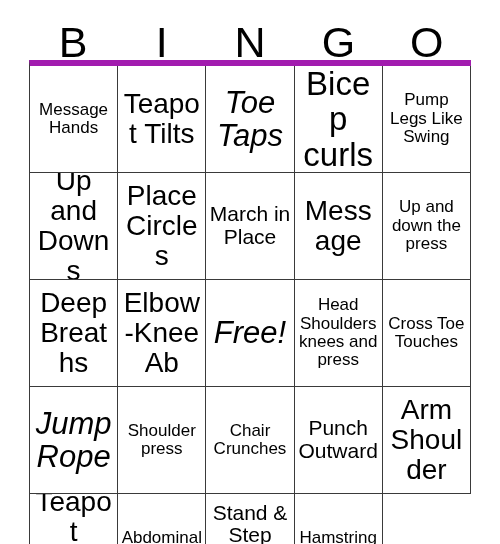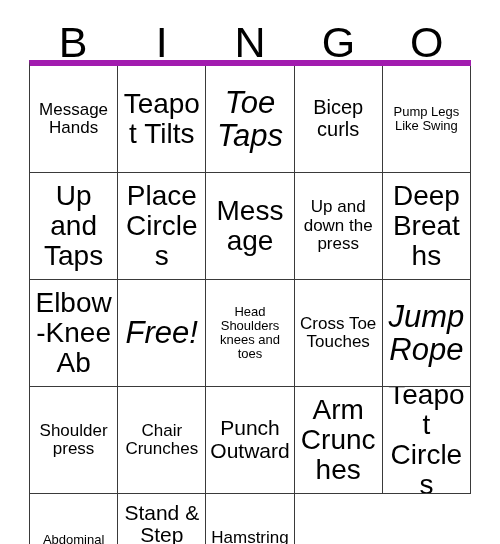--- a/index.html
+++ b/index.html
@@ -75,25 +75,25 @@
     width: 100%;
     line-height: 1.08;
     font-weight: 400;
     word-wrap: break-word;
     overflow-wrap: break-word;
     hyphens: manual;
   }
 
   
   .fs-xxl .cell-text { font-size: 31px; font-style: italic; }
-  .fs-xl  .cell-text { font-size: 20px; }
+  .fs-xl  .cell-text { font-size: 33px; }
   .fs-lg  .cell-text { font-size: 28px; }
   .fs-md  .cell-text { font-size: 21px; }
   .fs-sm  .cell-text { font-size: 17px; }
-  .fs-xs  .cell-text { font-size: 13px; }
+  .fs-xs  .cell-text { font-size: 17px; }
 </style>
 </head>
 <body>
 
 <div id="card">
 
   <div id="header-row">
     <div class="header-letter">B</div>
     <div class="header-letter">I</div>
     <div class="header-letter">N</div>
@@ -113,63 +113,66 @@
       <span class="cell-text">Toe Taps</span>
     </div>
     <div class="cell fs-xl">
       <span class="cell-text">Bicep curls</span>
     </div>
     <div class="cell fs-xs">
       <span class="cell-text">Pump Legs Like Swing</span>
     </div>
 
     <div class="cell fs-lg">
-      <span class="cell-text">Up and Taps</span>
+      <span class="cell-text">Up and Downs</span>
     </div>
     <div class="cell fs-lg">
       <span class="cell-text">Place Circles</span>
+    </div>
+    <div class="cell fs-md">
+      <span class="cell-text">March in Place</span>
     </div>
     <div class="cell fs-lg">
       <span class="cell-text">Message</span>
     </div>
 
     <div class="cell fs-sm">
       <span class="cell-text">Up and down the press</span>
     </div>
     <div class="cell fs-lg">
       <span class="cell-text">Deep Breaths</span>
     </div>
     <div class="cell fs-lg">
       <span class="cell-text">Elbow-Knee Ab</span>
     </div>
     <div class="cell fs-xxl">
       <span class="cell-text">Free!</span>
     </div>
     <div class="cell fs-xs">
-      <span class="cell-text">Head Shoulders knees and toes</span>
+      <span class="cell-text">Head Shoulders knees and press</span>
     </div>
 
     <div class="cell fs-sm">
       <span class="cell-text">Cross Toe Touches</span>
     </div>
     <div class="cell fs-xxl">
       <span class="cell-text">Jump Rope</span>
     </div>
     <div class="cell fs-sm">
       <span class="cell-text">Shoulder press</span>
     </div>
     <div class="cell fs-sm">
       <span class="cell-text">Chair Crunches</span>
     </div>
     <div class="cell fs-md">
       <span class="cell-text">Punch Outward</span>
     </div>
 
     <div class="cell fs-lg">
-      <span class="cell-text">Arm Crunches</span>
+      <span class="cell-text">Arm Shoulder</span>
     </div>
     <div class="cell fs-lg">
       <span class="cell-text">Teapot Circles</span>
     </div>
     <div class="cell fs-xs">
       <span class="cell-text">Abdominal twists</span>
     </div>
     <div class="cell fs-md">
       <span class="cell-text">Stand &amp; Step Together</span>
     </div>

